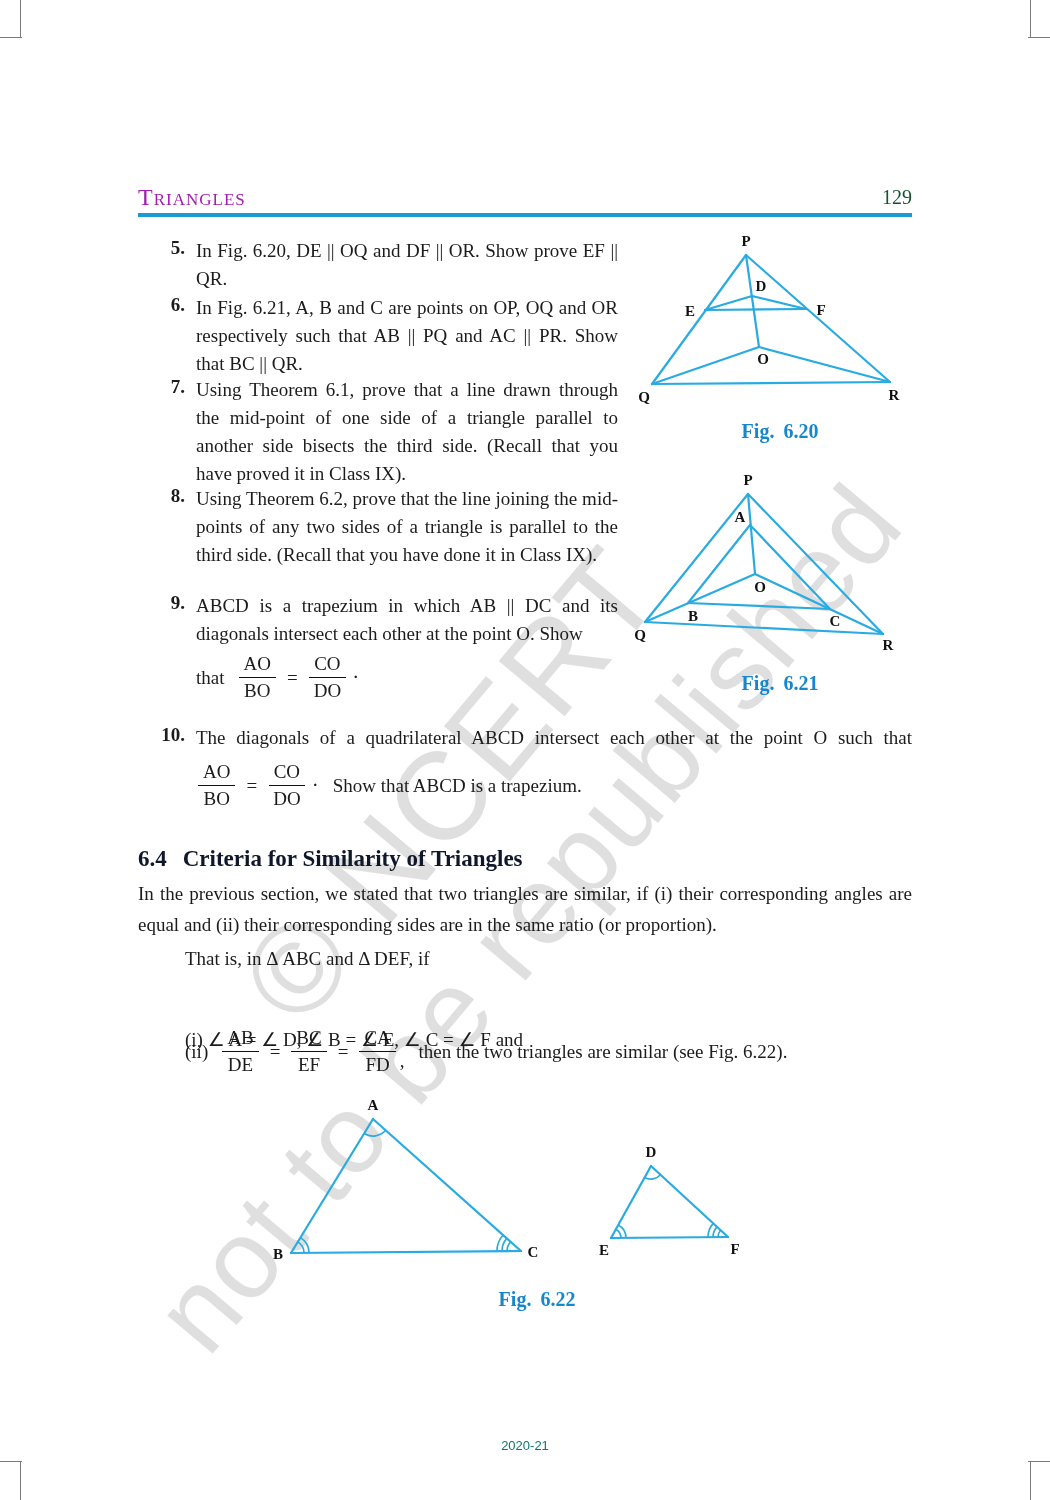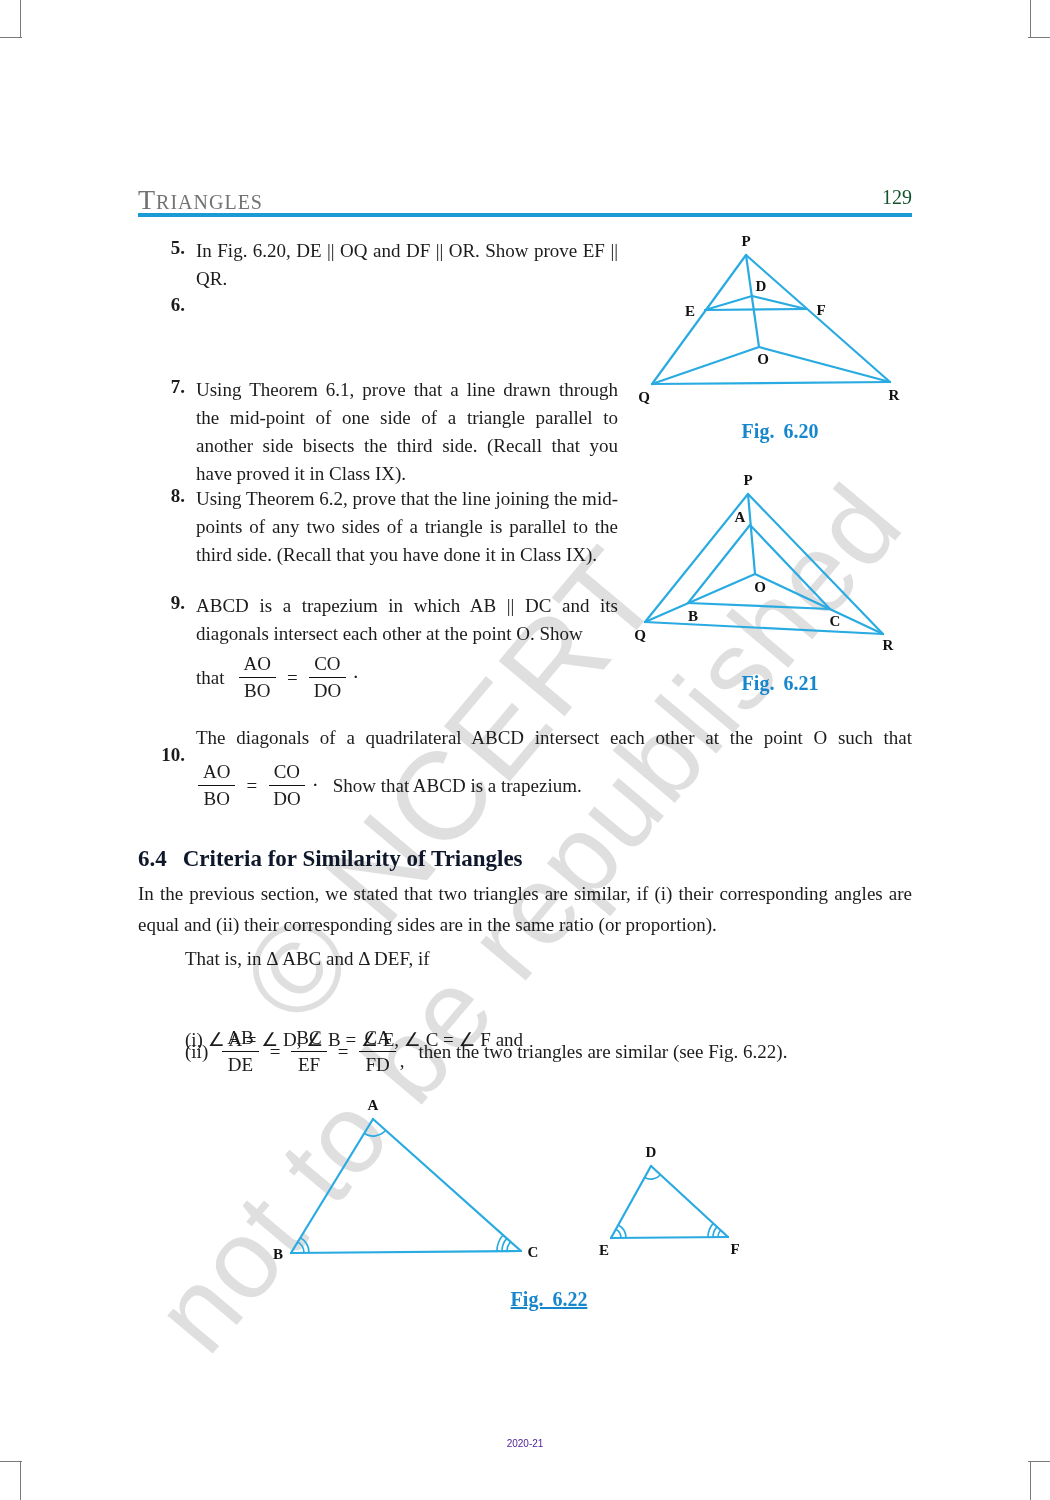--- a/index.html
+++ b/index.html
@@ -6,21 +6,21 @@
   #page{position:relative;width:1050px;height:1500px;background:#ffffff;overflow:hidden;
         font-family:"Liberation Serif","DejaVu Serif",serif;color:#1c1c1c;}
   .abs{position:absolute;}
   
   .crop{position:absolute;background:#7a7a7a;}
   
   .wm{position:absolute;white-space:nowrap;color:rgba(170,170,170,0.38);
       font-family:"Liberation Sans","DejaVu Sans",sans-serif;font-weight:400;
       transform:translate(-50%,-50%) rotate(-50deg);z-index:0;letter-spacing:2px;}
   
-  .hdr-title{font-variant:small-caps;font-size:28px;letter-spacing:1px;color:#737373;}
+  .hdr-title{font-variant:small-caps;font-size:24px;letter-spacing:1px;color:#a21caf;}
   .hdr-page{font-size:20px;color:#14532d;}
   .rule{background:#1c9ad6;}
   
   .inum{position:absolute;font-weight:bold;font-size:19px;text-align:right;}
   .itext{position:absolute;font-size:19px;line-height:28px;text-align:justify;}
   .one-line{text-align-last:justify;}
   
   .mathrow{position:absolute;display:flex;align-items:center;font-size:19px;}
   .frac{display:inline-flex;flex-direction:column;align-items:center;text-align:center;margin:0 2px;}
   .frac .num{display:block;padding:0 5px 1px 5px;border-bottom:1.6px solid #111;line-height:24px;}
@@ -30,21 +30,21 @@
   .mcomma{margin-left:2px;transform:translateY(9px);}
   .msp{margin-left:14px;}
   
   .sec{font-weight:bold;font-size:23px;color:#0f172a;}
   .para{font-size:19px;line-height:31px;text-align:justify;}
   .plain{font-size:19px;}
   
   .caption{position:absolute;text-align:center;font-weight:bold;font-size:20px;color:#1787cd;word-spacing:4px;}
   svg text{font-family:"Liberation Serif","DejaVu Serif",serif;font-weight:bold;font-size:15px;fill:#111;}
   .footer{position:absolute;width:100%;text-align:center;font-family:"Liberation Sans","DejaVu Sans",sans-serif;
-          font-size:10px;color:#4c1d95;}
+          font-size:13px;color:#0f766e;}
   .z{z-index:1;}
 </style>
 </head>
 <body>
 
 <div id="page">
 
   <div class="wm" style="left:450px;top:785px;font-size:125px;">© NCERT</div>
   <div class="wm" style="left:528px;top:918px;font-size:112px;">not to be republished</div>
 
@@ -58,20 +58,21 @@
   <div class="crop" style="left:1030px;top:1462px;width:1px;height:38px;"></div>
 
   <div class="abs hdr-title z" style="left:138px;top:184px;">Triangles</div>
   <div class="abs hdr-page z" style="left:812px;top:186px;width:100px;text-align:right;">129</div>
   <div class="abs rule z" style="left:138px;top:213px;width:774px;height:4px;"></div>
 
   <div class="inum z" style="left:158px;top:237px;width:27px;">5.</div>
   <div class="itext z" style="left:196px;top:237px;width:422px;">In Fig. 6.20, DE || OQ and DF || OR. Show prove EF || QR.</div>
 
   <div class="inum z" style="left:158px;top:294px;width:27px;">6.</div>
+  <div class="itext z" style="left:196px;top:294px;width:422px;">In Fig. 6.21, A, B and C are points on OP, OQ and OR respectively such that AB || PQ and AC || PR. Show that BC || QR.</div>
 
   <div class="inum z" style="left:158px;top:376px;width:27px;">7.</div>
   <div class="itext z" style="left:196px;top:376px;width:422px;">Using Theorem 6.1, prove that a line drawn through the mid-point of one side of a triangle parallel to another side bisects the third side. (Recall that you have proved it in Class IX).</div>
 
   <div class="inum z" style="left:158px;top:485px;width:27px;">8.</div>
   <div class="itext z" style="left:196px;top:485px;width:422px;">Using Theorem 6.2, prove that the line joining the mid-points of any two sides of a triangle is parallel to the third side. (Recall that you have done it in Class IX).</div>
 
   <div class="inum z" style="left:158px;top:592px;width:27px;">9.</div>
   <div class="itext z" style="left:196px;top:592px;width:422px;">ABCD is a trapezium in which AB || DC and its diagonals intersect each other at the point O. Show</div>
   <div class="mathrow z" style="left:196px;top:652px;">
@@ -81,21 +82,21 @@
         <span class="den">BO</span>
       </span>
     <span class="mide">=</span>
     <span class="frac">
         <span class="num">CO</span>
         <span class="den">DO</span>
       </span>
     <span class="mdot">·</span>
   </div>
 
-  <div class="inum z" style="left:148px;top:724px;width:37px;margin-top:20px;">10.</div>
+  <div class="inum z" style="left:148px;top:724px;width:37px;">10.</div>
   <div class="itext one-line z" style="left:196px;top:724px;width:716px;">The diagonals of a quadrilateral ABCD intersect each other at the point O such that</div>
   <div class="mathrow z" style="left:196px;top:760px;">
     <span class="frac">
         <span class="num">AO</span>
         <span class="den">BO</span>
       </span>
     <span class="mide">=</span>
     <span class="frac">
         <span class="num">CO</span>
         <span class="den">DO</span>
@@ -192,17 +193,17 @@
       <path d="M 450.0 141.1 A 10 10 0 0 1 452.6 134.2" fill="none" stroke="#29abe2" stroke-width="1.7"></path>
       <path d="M 445.0 141.1 A 15 15 0 0 1 449.0 130.8" fill="none" stroke="#29abe2" stroke-width="1.7"></path>
       <path d="M 440.0 141.2 A 20 20 0 0 1 445.3 127.4" fill="none" stroke="#29abe2" stroke-width="1.7"></path>
       <text x="105" y="14" text-anchor="middle">A</text>
       <text x="10" y="163" text-anchor="middle">B</text>
       <text x="265" y="161" text-anchor="middle">C</text>
       <text x="383" y="61" text-anchor="middle">D</text>
       <text x="336" y="159" text-anchor="middle">E</text>
       <text x="467" y="158" text-anchor="middle">F</text>
     </svg>
-  <div class="caption z" style="left:284px;top:1288px;width:530px;text-decoration:underline;">Fig. 6.22</div>
+  <div class="caption z" style="left:272px;top:1288px;width:530px;">Fig. 6.22</div>
 
   <div class="footer z" style="top:1438px;">2020-21</div>
 
 </div>
 
 </body></html>

